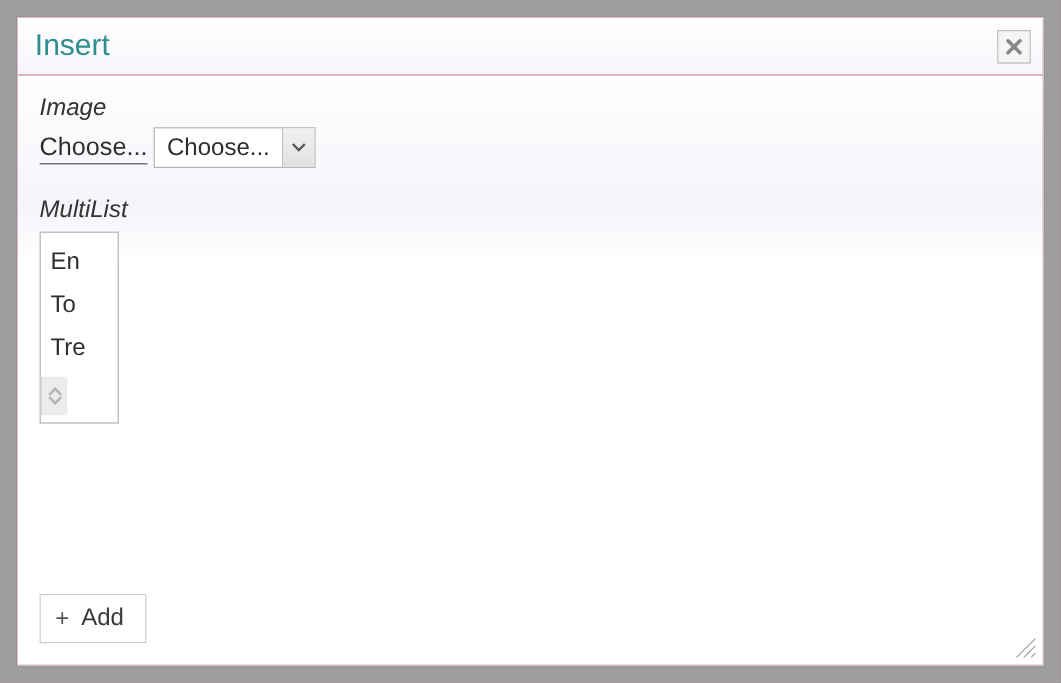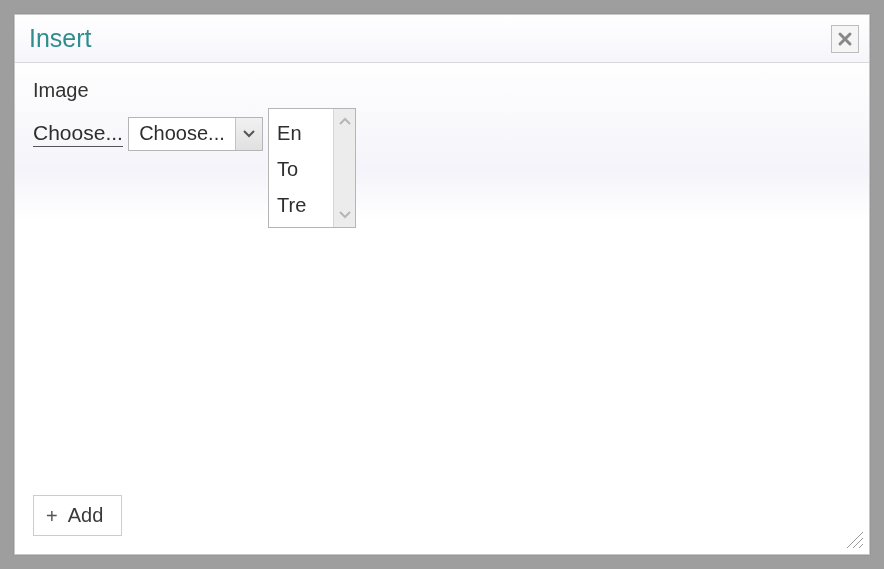--- a/index.html
+++ b/index.html
@@ -61,20 +61,21 @@
     bottom: 0;
     padding: 16px 18px 14px 18px;
     box-sizing: border-box;
     background: linear-gradient(#fefefe 0%, #f5f4fa 22%, #ffffff 32%, #ffffff 100%);
   }
   .field-label {
     font-size: 20px;
     color: #333333;
     margin-top: 8px;
     margin-bottom: 4px;
+    font-style: italic;
   }
   .field-label.first { margin-top: 0; }
 
   .choose-link {
     display: inline-block;
     font-size: 21px;
     color: #2e2e2e;
     border-bottom: 1px solid #555555;
     padding-bottom: 1px;
     cursor: pointer;
@@ -107,21 +108,22 @@
     justify-content: center;
   }
   .dropdown .dd-arrow svg { display:block; }
 
   .multilist {
     display: inline-flex;
     border: 1px solid #b5b5b5;
     background: #ffffff;
     box-sizing: border-box;
     margin-top: 2px;
-    height: 120px;
+    height: 160px;
+    flex-direction: column;
   }
   .multilist .ml-items {
     min-width: 48px;
     padding: 6px 8px 6px 8px;
     font-size: 20px;
     color: #2e2e2e;
     line-height: 36px;
   }
   .multilist .ml-scroll {
     width: 22px;
@@ -183,20 +185,21 @@
 
     <div class="dropdown">
       <div class="dd-text">Choose...</div>
       <div class="dd-arrow">
         <svg width="12" height="8" viewBox="0 0 12 8">
           <path d="M1 1 L6 6 L11 1" stroke="#555555" stroke-width="2" fill="none"></path>
         </svg>
       </div>
     </div>
 
+    <div class="field-label">MultiList</div>
     <div class="multilist">
       <div class="ml-items">
         <div>En</div>
         <div>To</div>
         <div>Tre</div>
       </div>
       <div class="ml-scroll">
         <svg width="12" height="8" viewBox="0 0 12 8">
           <path d="M1 7 L6 2 L11 7" stroke="#8a8a8a" stroke-width="2" fill="none"></path>
         </svg>

